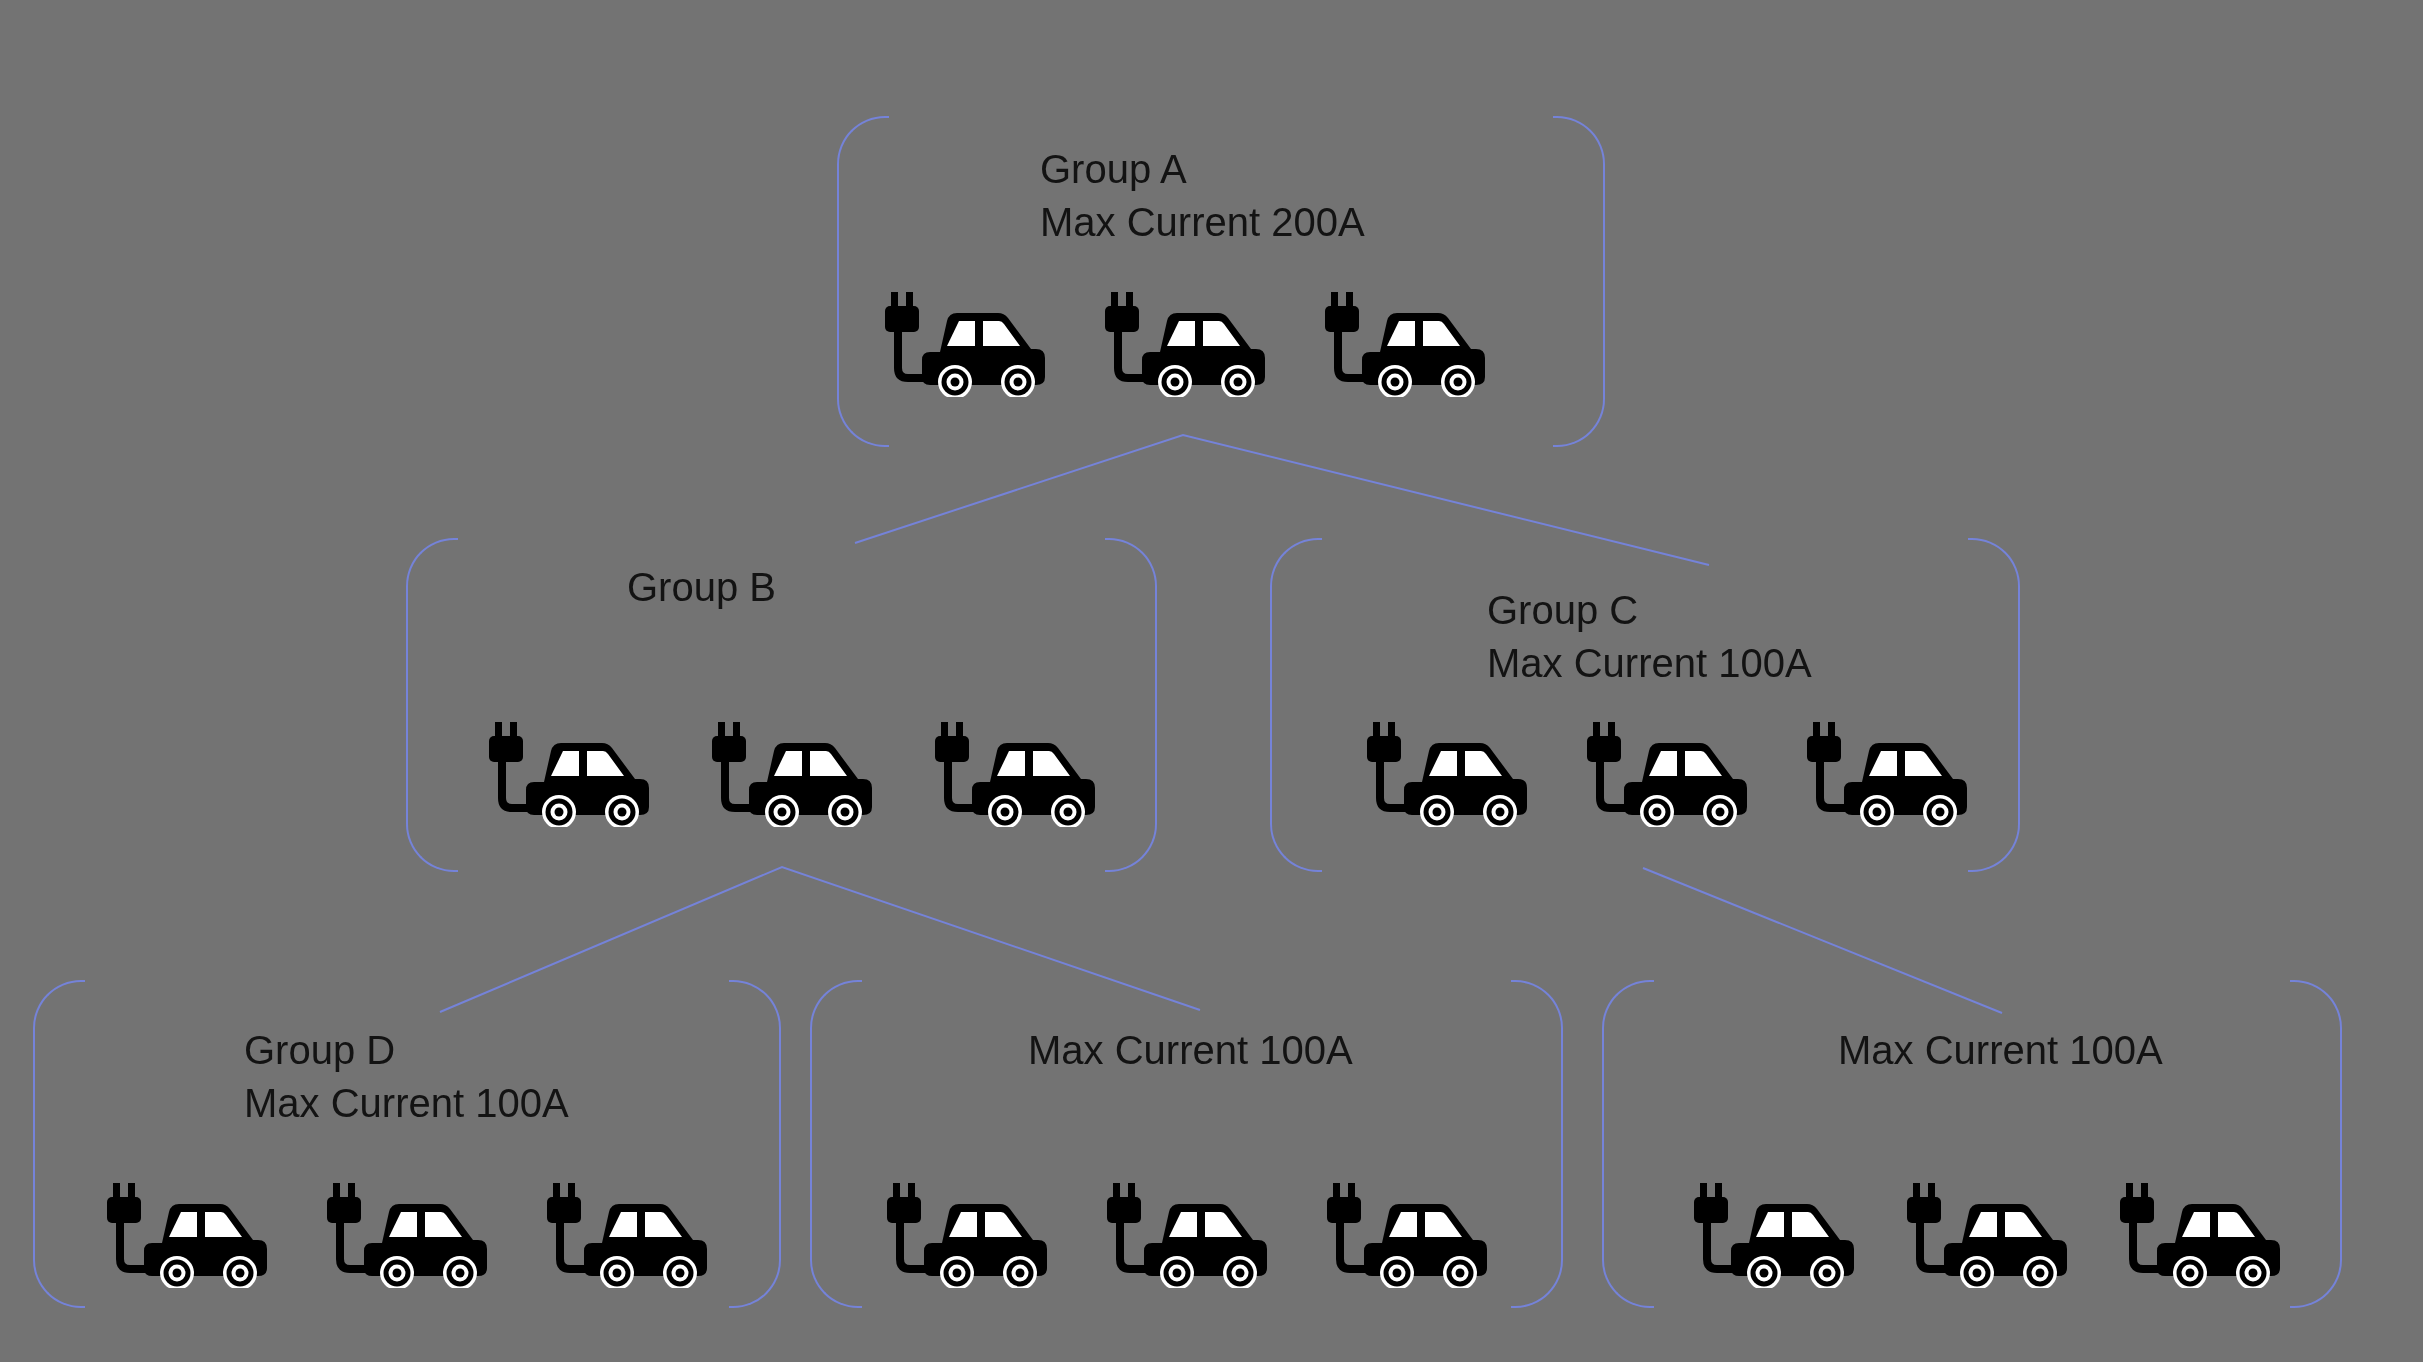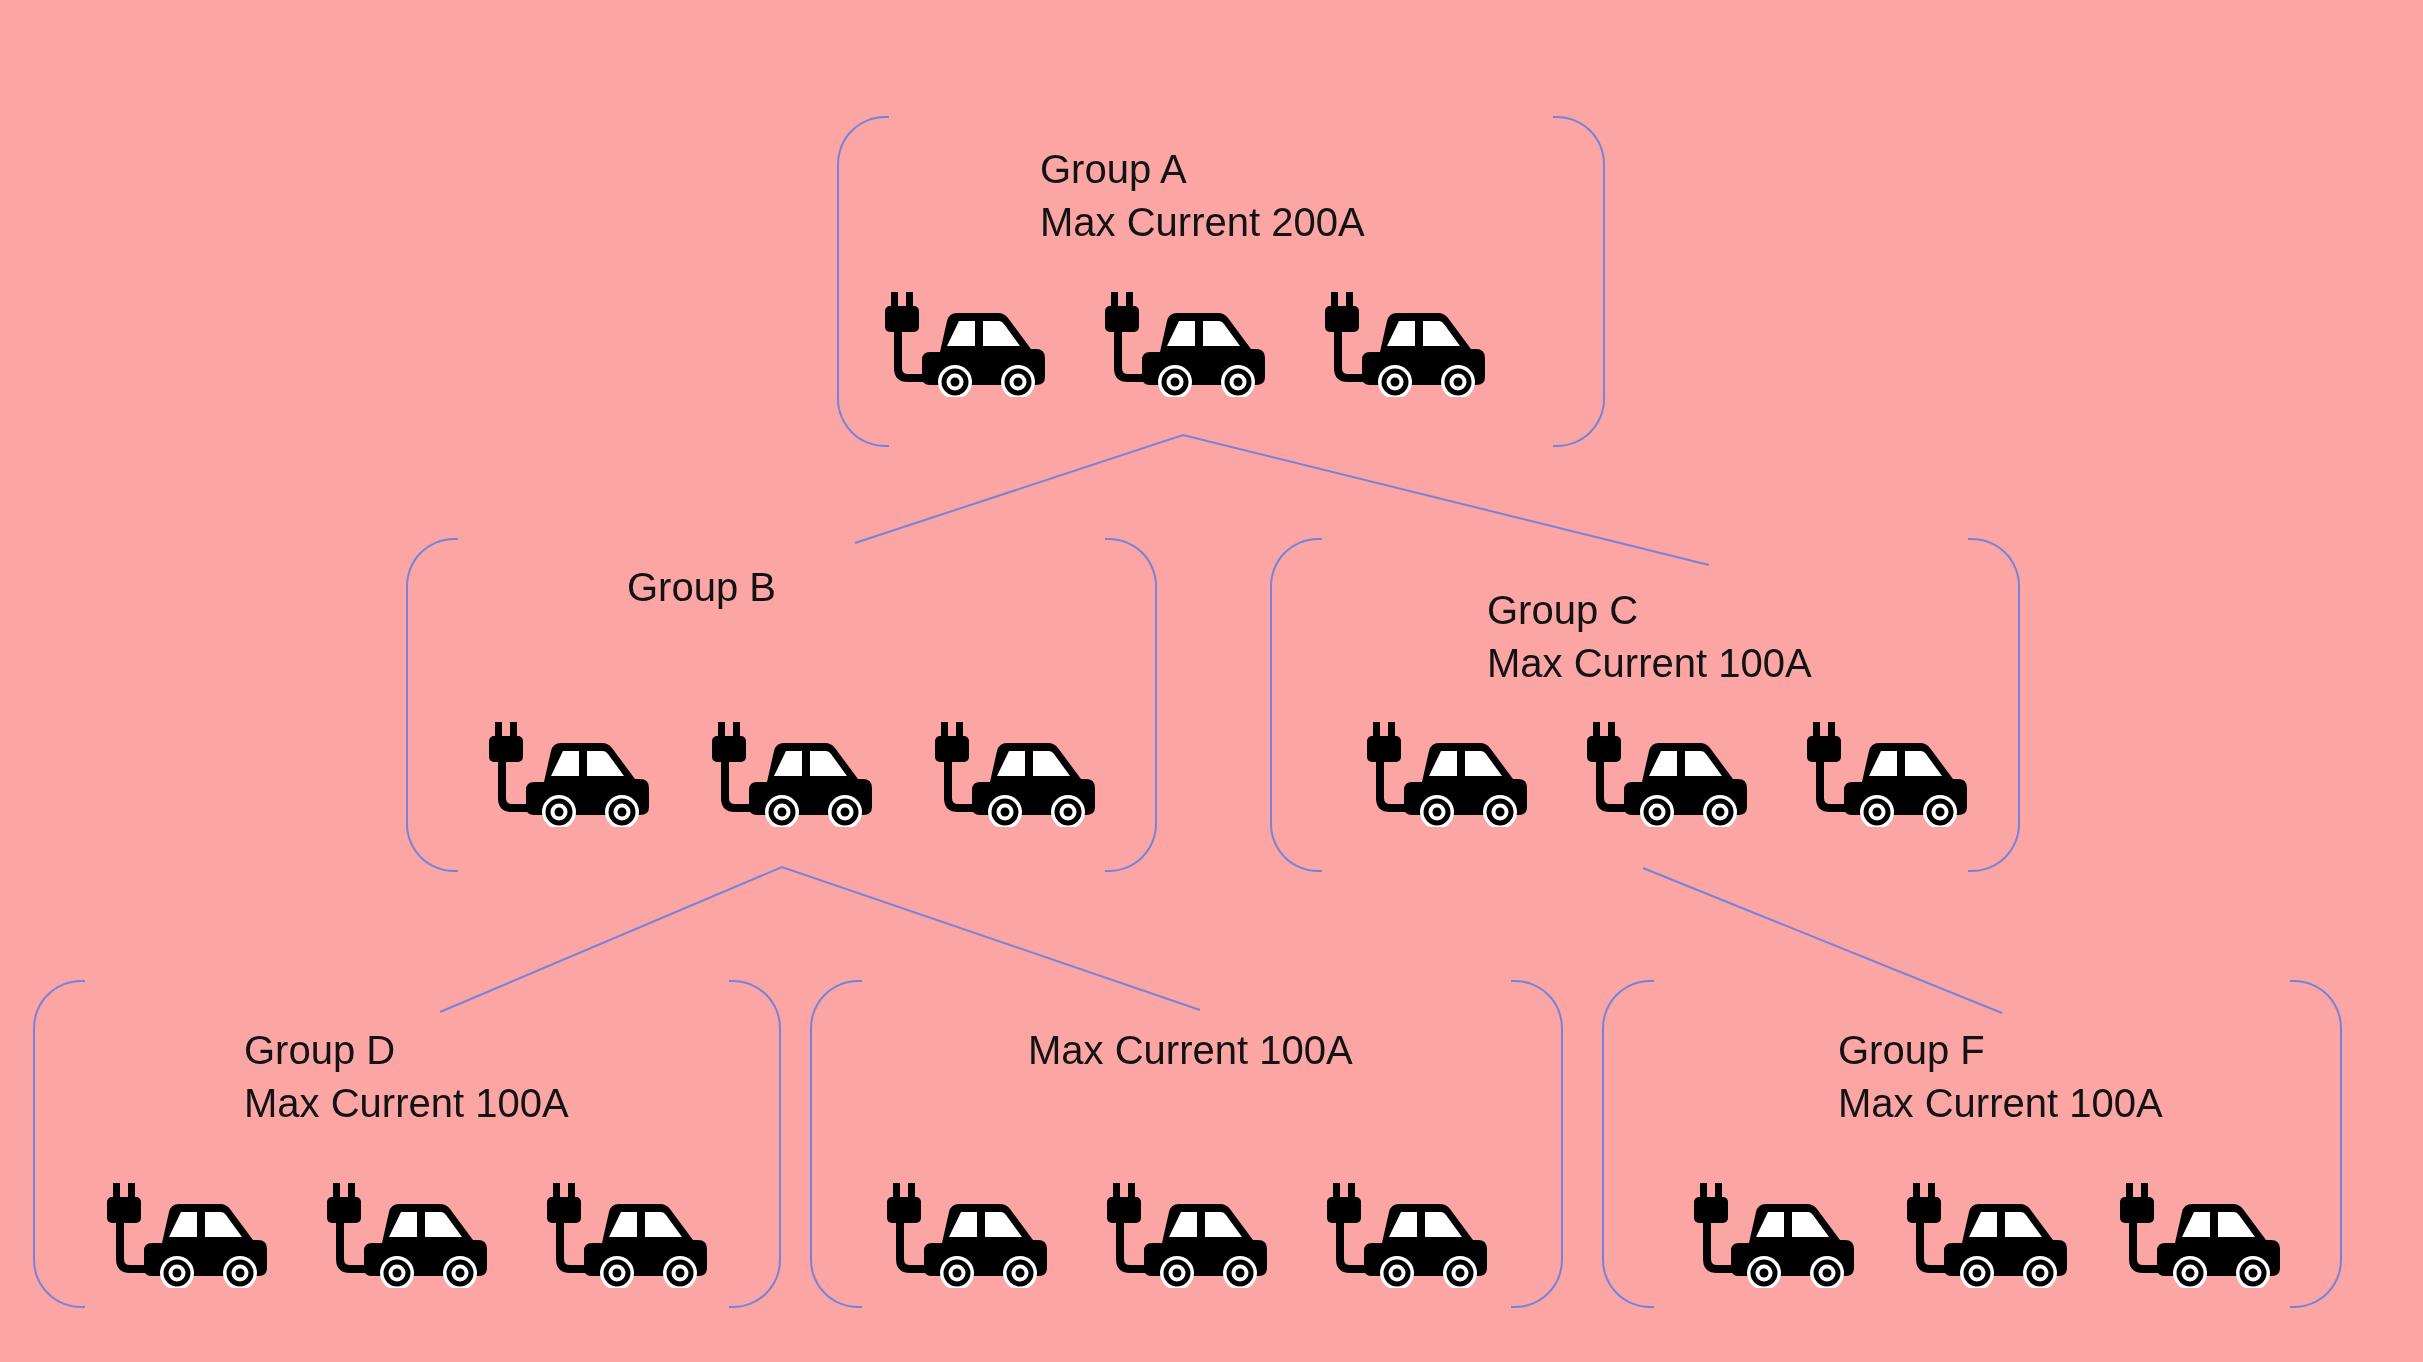--- a/index.html
+++ b/index.html
@@ -1,19 +1,19 @@
 <!DOCTYPE html>
 <html><head>
 <meta charset="utf-8">
 <style>
   html,body{margin:0;padding:0;background:#ffffff;}
   .canvas{
     position:relative;
     width:2423px;height:1362px;
-    background:#fca5a5;
+    background:#737373;
     font-family:"Liberation Sans", sans-serif;
     overflow:hidden;
   }
   .overlay{position:absolute;left:0;top:0;width:2423px;height:1362px;}
   .bracket{
     position:absolute;
     width:52px;
     box-sizing:border-box;
     border:2px solid #7583d9;
   }
@@ -148,21 +148,20 @@
       </svg>
     <svg class="car" style="left:1320px;top:1183px">
         <use href="#ev-car"></use>
       </svg>
   </div>
 
   <div>
     <div class="bracket bracket-left" style="left:1602px;top:980px;height:328px"></div>
     <div class="bracket bracket-right" style="left:2290px;top:980px;height:328px"></div>
     <div class="group-text" style="left:1838px;top:1024px">
-      <div>Group F</div>
       <div>Max Current 100A</div>
     </div>
     <svg class="car" style="left:1687px;top:1183px">
         <use href="#ev-car"></use>
       </svg>
     <svg class="car" style="left:1900px;top:1183px">
         <use href="#ev-car"></use>
       </svg>
     <svg class="car" style="left:2113px;top:1183px">
         <use href="#ev-car"></use>

